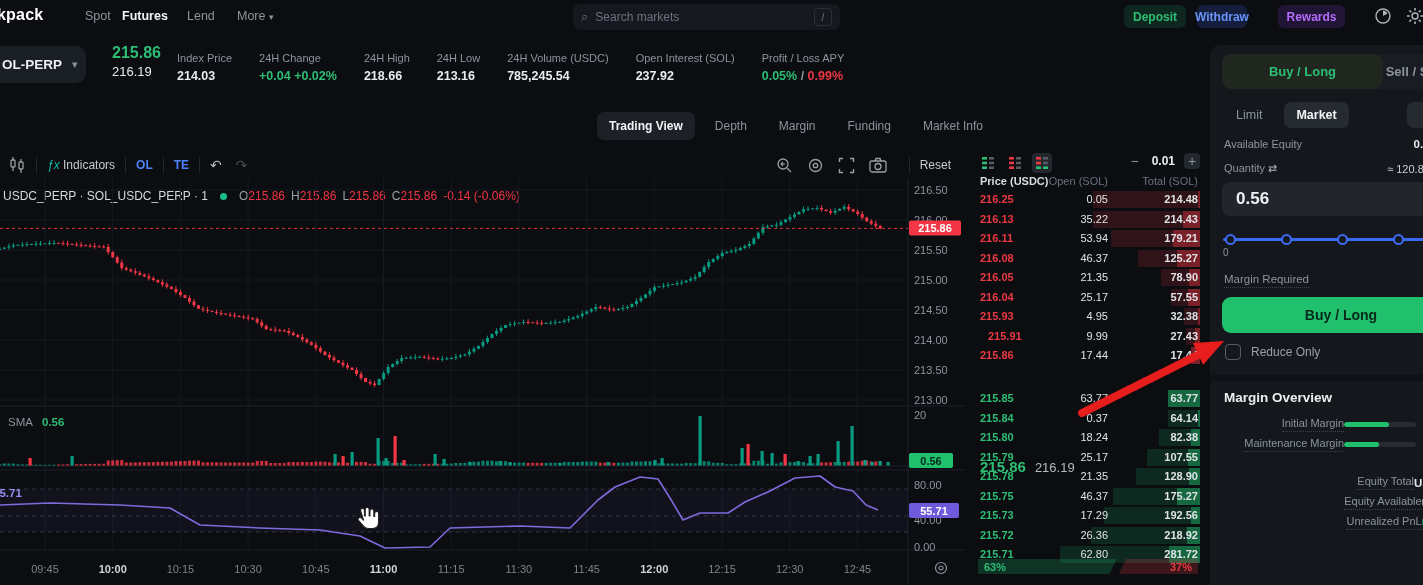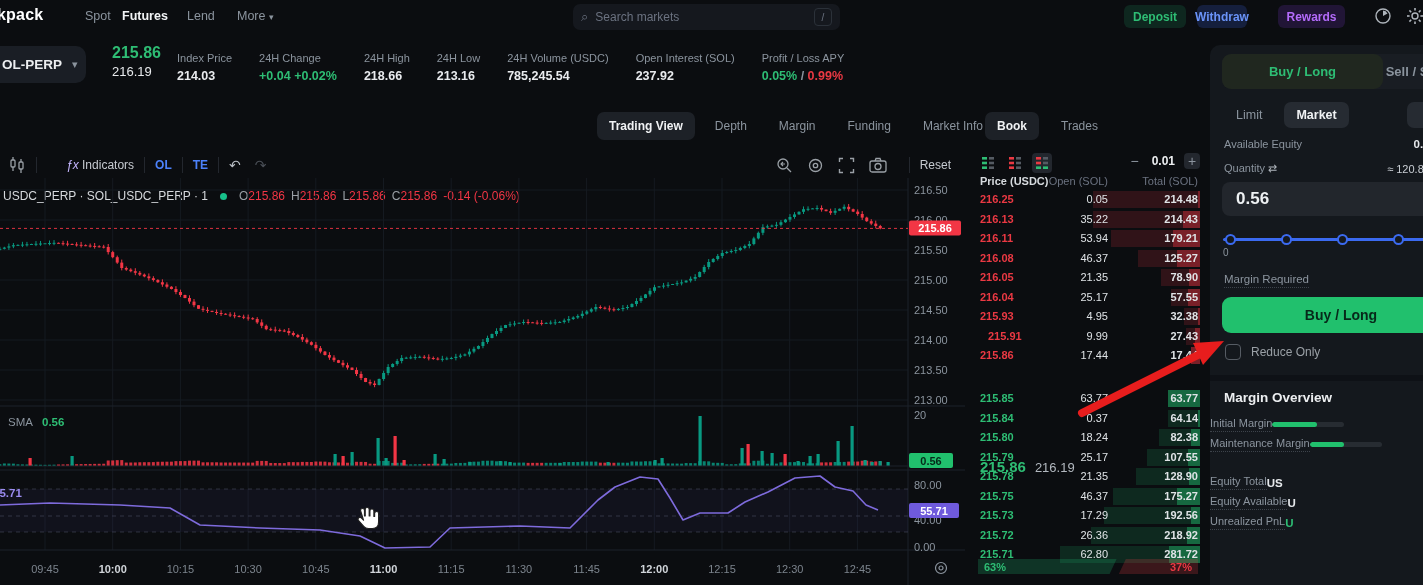--- a/index.html
+++ b/index.html
@@ -98,21 +98,21 @@
   .slider .dot{position:absolute;top:0;width:7px;height:7px;border:2px solid #3b6af0;border-radius:50%;background:#14181d;}
   .slider-zero{position:absolute;left:13px;top:202px;font-size:10px;color:#8b949e;}
   .mreq{position:absolute;left:14px;top:228px;font-size:11.5px;color:#8b949e;}
   .buybtn{position:absolute;left:12px;top:252px;width:238px;height:36px;background:#21c06d;border-radius:9px;
           display:flex;align-items:center;justify-content:center;font-size:14px;font-weight:700;color:#07281a;cursor:pointer;}
   .reduce{position:absolute;left:15px;top:299px;display:flex;align-items:center;gap:10px;}
   .cbox{width:16px;height:16px;border:1.5px solid #565c64;border-radius:4px;box-sizing:border-box;cursor:pointer;}
   .reduce .rlab{font-size:12px;color:#9aa0a6;}
   .fdivider{position:absolute;left:0;top:330px;width:100%;height:6px;background:#0e1116;}
   .mo-title{position:absolute;left:14px;top:345px;font-size:13.5px;font-weight:700;color:#eceef0;}
-  .morow{position:absolute;left:0;right:8px;display:flex;justify-content:flex-start;align-items:center;}
+  .morow{position:absolute;left:0;right:8px;display:flex;justify-content:flex-end;align-items:center;}
   .dotted{border-bottom:1px dotted #3d434b;padding-bottom:2px;}
   .mbar{width:72px;height:5px;background:#272c32;border-radius:3px;overflow:hidden;}
   .mbar i{display:block;height:100%;background:#21c06d;border-radius:3px;}
   .eq-val{font-size:11.5px;font-weight:700;color:#e6e9ec;}
   .eq-val.green{color:#2ebd74;}
   
   #overlay{position:absolute;left:0;top:0;z-index:60;pointer-events:none;}
   svg text{font-family:"Liberation Sans",sans-serif;}
 </style>
 </head>
@@ -214,21 +214,21 @@
             <rect x="3" y="4" width="4" height="7" rx="1"></rect>
             <line x1="5" y1="11" x2="5" y2="15"></line>
             <line x1="13" y1="3" x2="13" y2="6"></line>
             <rect x="11" y="6" width="4" height="7" rx="1"></rect>
             <line x1="13" y1="13" x2="13" y2="17"></line>
           </g>
         </svg>
     </span>
     <span class="tb-sep"></span>
     <span class="tb-txt">
-      <span style="font-style:italic;color:#c4b5fd;margin-left:19px;">ƒx</span>
+      <span style="font-style:italic;color:#14b8a6;">ƒx</span>
       <span>Indicators</span>
     </span>
     <span class="tb-sep"></span>
     <span class="tb-blue">OL</span>
     <span class="tb-sep"></span>
     <span class="tb-blue">TE</span>
     <span class="tb-sep"></span>
     <span class="tb-txt" style="color:#b9bec5;font-size:14px">↶</span>
     <span class="tb-txt" style="color:#4a4f57;font-size:14px;margin-left:14px">↷</span>
     <span style="flex:1"></span>
@@ -964,24 +964,20 @@
       <rect x="909" y="503" width="50" height="15" rx="2" fill="#6f5adc"></rect>
       <text x="934" y="514.5" text-anchor="middle" font-size="11" fill="#fff" font-weight="bold">55.71</text>
       <text x="-7" y="497" font-size="11.5" fill="#9b8cf0" font-weight="bold">55.71</text>
       <g transform="translate(941,568)" stroke="#8b949e" fill="none" stroke-width="1.2">
         <circle r="5.5"></circle>
         <circle r="2"></circle>
       </g>
     </svg>
 
   <div class="book">
-    <div class="book-tabs" id="book-tabs">
-        <span class="ctab active">Book</span>
-        <span class="ctab">Trades</span>
-      </div>
     <div class="bmodes">
       <span class="bmode">
         <svg width="14" height="14" viewBox="0 0 14 14">
             <g fill="#2ebd74">
               <rect x="1" y="1" width="5" height="2.6"></rect>
               <rect x="1" y="5.7" width="5" height="2.6"></rect>
               <rect x="1" y="10.4" width="5" height="2.6"></rect>
             </g>
             <g fill="#555b63">
               <rect x="8" y="1" width="5" height="2.6"></rect>

